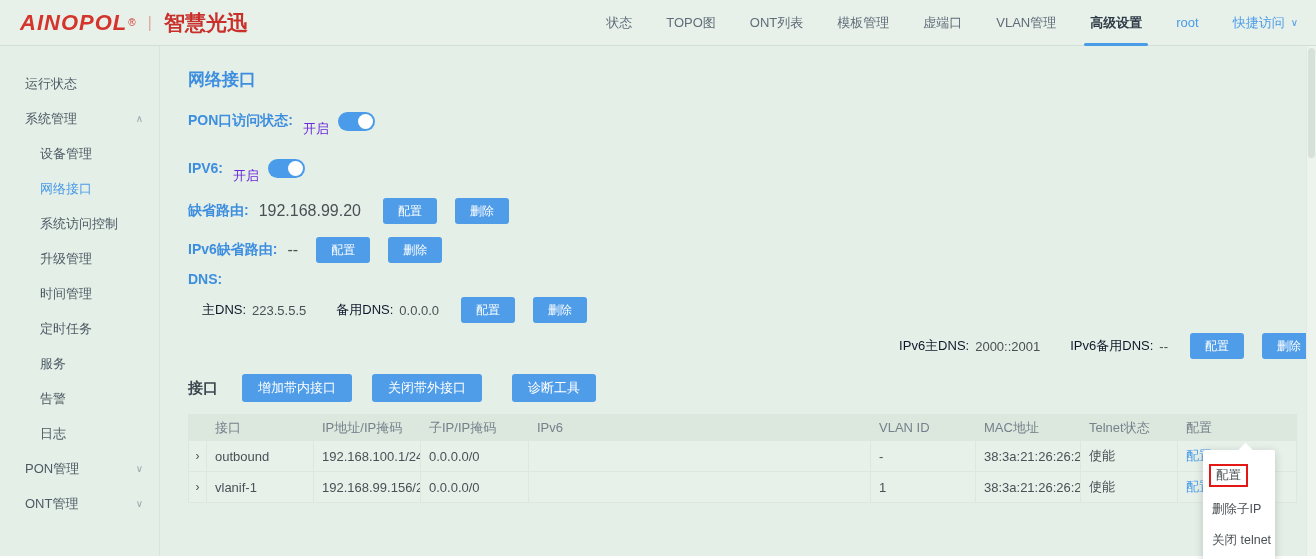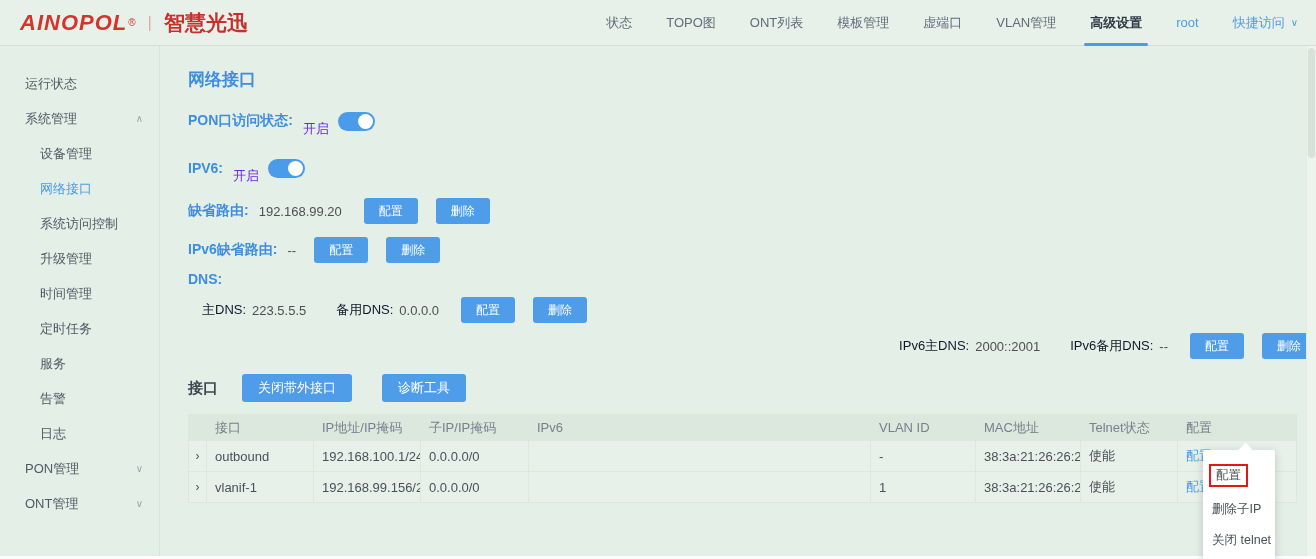--- a/index.html
+++ b/index.html
@@ -29,21 +29,21 @@
   .side-item { height:35px; display:flex; align-items:center; padding:0 16px 0 25px; cursor:pointer; white-space:nowrap; }
   .side-item .chev { margin-left:auto; color:#9aa6af; font-size:10px; }
   .side-child { padding-left:40px; }
   .side-item.active { color:#4a9be8; }
   
   .main { flex:1; padding:0 0 0 28px; position:relative; }
   .page-title { color:#3e8ee0; font-size:17px; font-weight:bold; margin-top:22px; }
   .field-row { display:flex; align-items:center; margin-top:13px; }
   .flabel { color:#3e8ee0; font-weight:bold; font-size:14px; white-space:nowrap; }
   .fstate { color:#6d28d9; font-size:13px; margin:16px 9px 0 10px; }
-  .fvalue { color:#4a5055; font-size:13px; margin-left:10px; }
+  .fvalue { color:#4a5055; font-size:16px; margin-left:10px; }
   .toggle { width:37px; height:19px; border-radius:10px; background:#4a9be9; position:relative; cursor:pointer; }
   .toggle::after { content:""; position:absolute; width:15px; height:15px; border-radius:50%; background:#fff; right:2px; top:2px; }
   .btn { background:#4f9de9; color:#fff; font-size:12px; border:none; border-radius:3px;
          height:26px; padding:0 15px; margin-left:18px; cursor:pointer; font-family:inherit; white-space:nowrap; }
   .btn.gap { margin-left:22px; }
   .sec-btn { height:28px; font-size:13px; padding:0 16px; margin-left:0; margin-right:20px; }
   .indent { margin-left:14px; }
   .sub-label { color:#0f172a; font-size:13px; white-space:nowrap; }
   .sub-value { color:#4a5055; font-size:13px; margin-left:6px; }
   .sp30 { width:30px; flex-shrink:0; }
@@ -188,20 +188,21 @@
       <span class="sub-value">2000::2001</span>
       <span class="sp30"></span>
       <span class="sub-label">IPv6备用DNS:</span>
       <span class="sub-value">--</span>
       <button class="btn gap">配置</button>
       <button class="btn">删除</button>
     </div>
 
     <div class="field-row" style="margin-top:15px;">
       <span class="sec-label">接口</span>
+      <button class="btn sec-btn">增加带内接口</button>
       <button class="btn sec-btn">关闭带外接口</button>
       <button class="btn sec-btn" style="margin-left:10px;">诊断工具</button>
     </div>
 
     <table class="iface">
       <colgroup>
         <col style="width:18px">
           <col style="width:107px">
           <col style="width:107px">
           <col style="width:108px">

